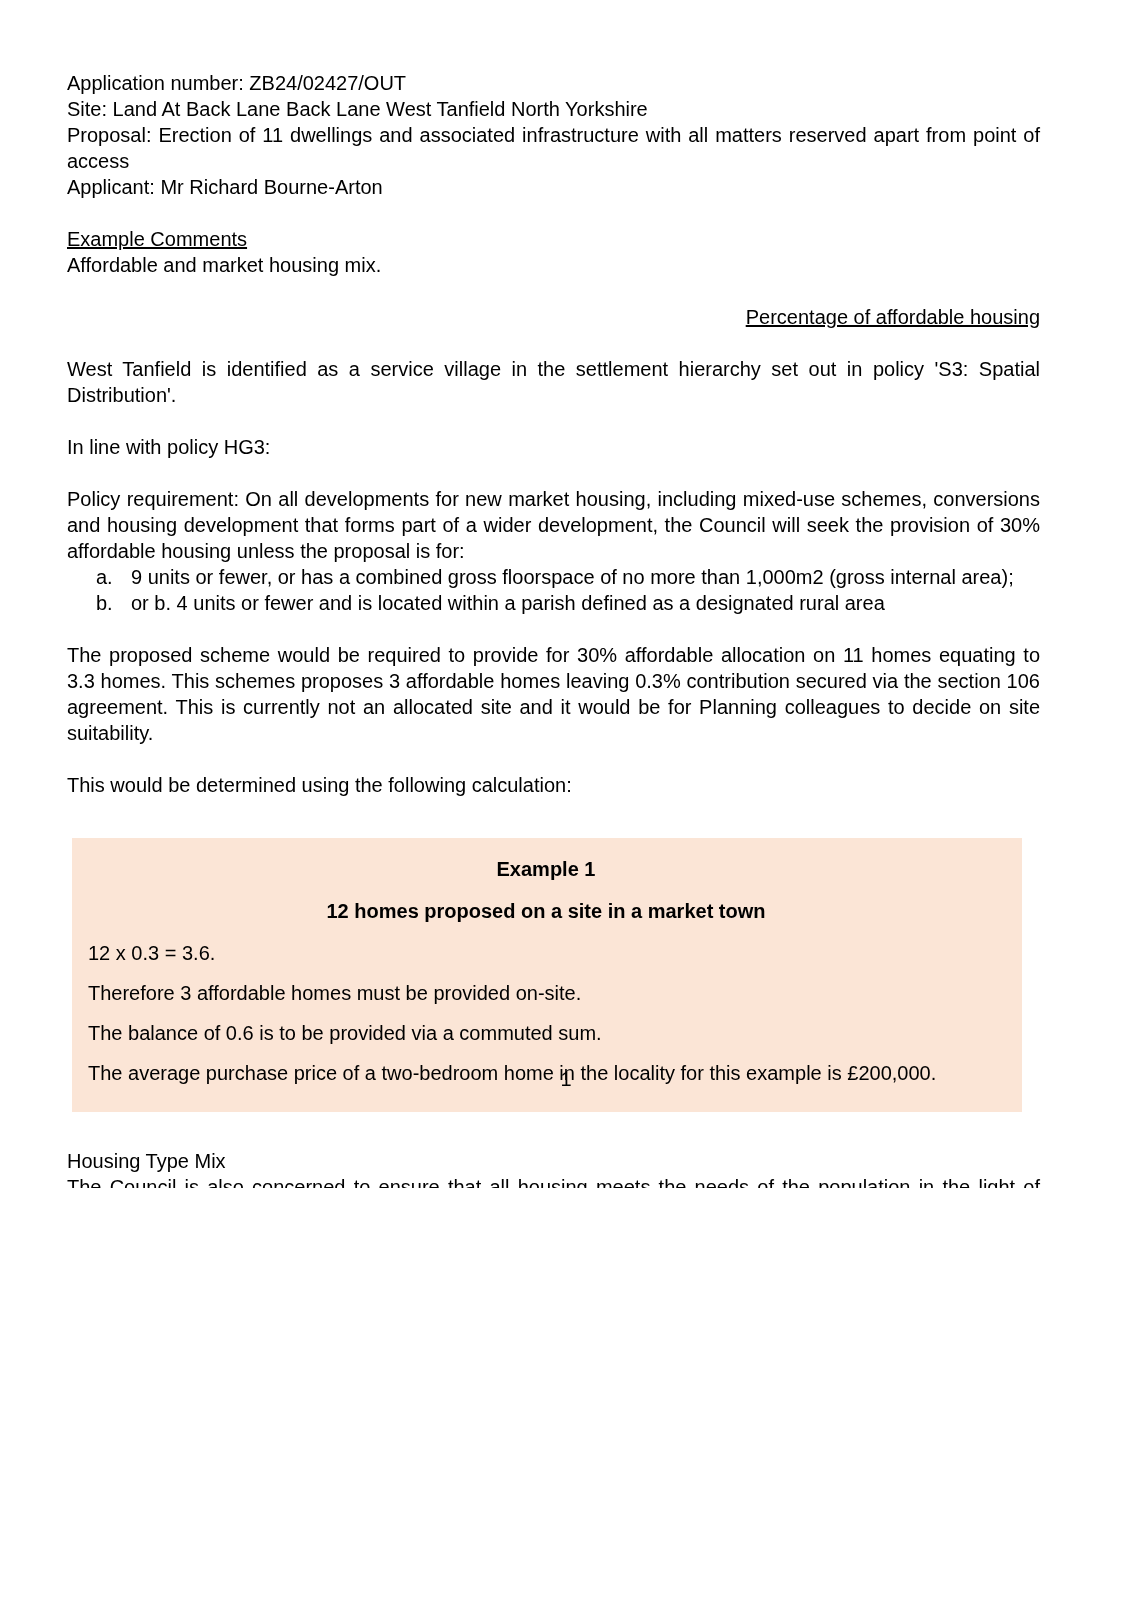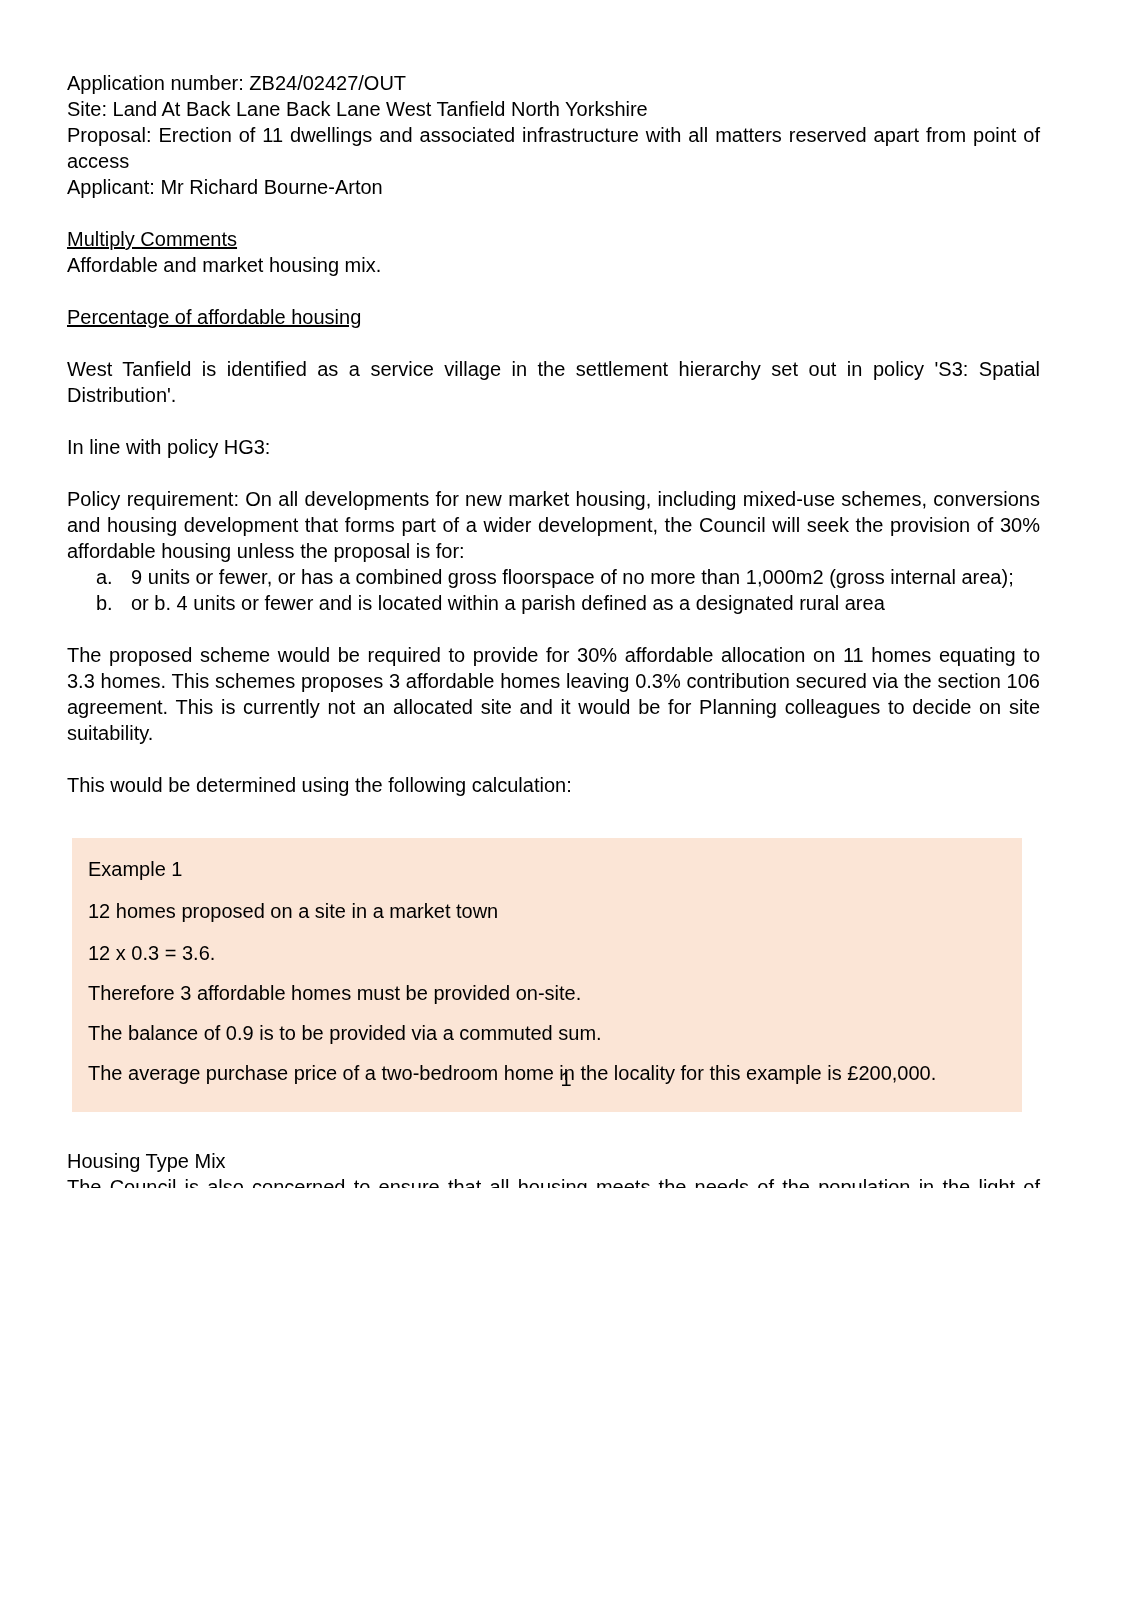--- a/index.html
+++ b/index.html
@@ -36,22 +36,23 @@
     padding: 18px 18px 26px 16px;
   }
   .example-box .box-line {
     margin-bottom: 14px;
     text-align: justify;
     white-space: pre-wrap;
   }
   .example-box .box-line:last-child { margin-bottom: 0; }
   .example-box .box-title,
   .example-box .box-subtitle {
-    font-weight: normal;
+    font-weight: bold;
     margin-bottom: 16px;
+    text-align: center;
   }
   .page-number {
     position: absolute;
     bottom: 96px;
     left: 0;
     width: 100%;
     text-align: center;
   }
 </style>
 </head>
@@ -59,24 +60,24 @@
 
 <div class="page">
 
   <div class="block header-block">
     <div>Application number: ZB24/02427/OUT</div>
     <div>Site: Land At Back Lane Back Lane West Tanfield North Yorkshire</div>
     <div>Proposal: Erection of 11 dwellings and associated infrastructure with all matters reserved apart from point of access</div>
     <div>Applicant: Mr Richard Bourne-Arton</div>
   </div>
 
-  <div class="tight underline">Multiply Comments</div>
+  <div class="tight underline">Example Comments</div>
   <div class="block">Affordable and market housing mix.</div>
 
-  <div class="block underline" style="margin-top: 26px;">Percentage of affordable housing</div>
+  <div class="block underline" style="margin-top: 26px; text-align: right;">Percentage of affordable housing</div>
 
   <div class="block justify" style="margin-top: 26px;">West Tanfield is identified as a service village in the settlement hierarchy set out in policy 'S3: Spatial Distribution'.</div>
 
   <div class="block" style="margin-top: 18px;">In line with policy HG3:</div>
 
   <div class="tight justify" style="margin-top: 26px;">Policy requirement: On all developments for new market housing, including mixed-use schemes, conversions and housing development that forms part of a wider development, the Council will seek the provision of 30% affordable housing unless the proposal is for:</div>
 
   <div class="list">
     <div class="list-item">
       <span class="list-marker">a.</span>
@@ -90,21 +91,21 @@
 
   <div class="block justify" style="margin-top: 26px;">The proposed scheme would be required to provide for 30% affordable allocation on 11 homes equating to 3.3 homes. This schemes proposes 3 affordable homes leaving 0.3% contribution secured via the section 106 agreement. This is currently not an allocated site and it would be for Planning colleagues to decide on site suitability.</div>
 
   <div class="tight" style="margin-top: 26px;">This would be determined using the following calculation:</div>
 
   <div class="example-box">
     <div class="box-title">Example 1</div>
     <div class="box-subtitle">12 homes proposed on a site in a market town</div>
     <div class="box-line">12 x 0.3 = 3.6.</div>
     <div class="box-line">Therefore 3 affordable homes must be provided on-site.</div>
-    <div class="box-line">The balance of 0.9 is to be provided via a commuted sum.</div>
+    <div class="box-line">The balance of 0.6 is to be provided via a commuted sum.</div>
     <div class="box-line">The average purchase price of a two-bedroom home in the locality for this example is £200,000.</div>
   </div>
 
   <div class="tight">Housing Type Mix</div>
   <div class="justify">The Council is also concerned to ensure that all housing meets the needs of the population in the light of demographic and lifestyle changes. Census data reveals that the population is ageing and this is increasing year on year. Lifestyle changes have also led to the formation of smaller households and this has impacted on the type of housing that is needed to sustain communities and support economic growth.</div>
 
   <div class="page-number">1</div>
 
 </div>
 

